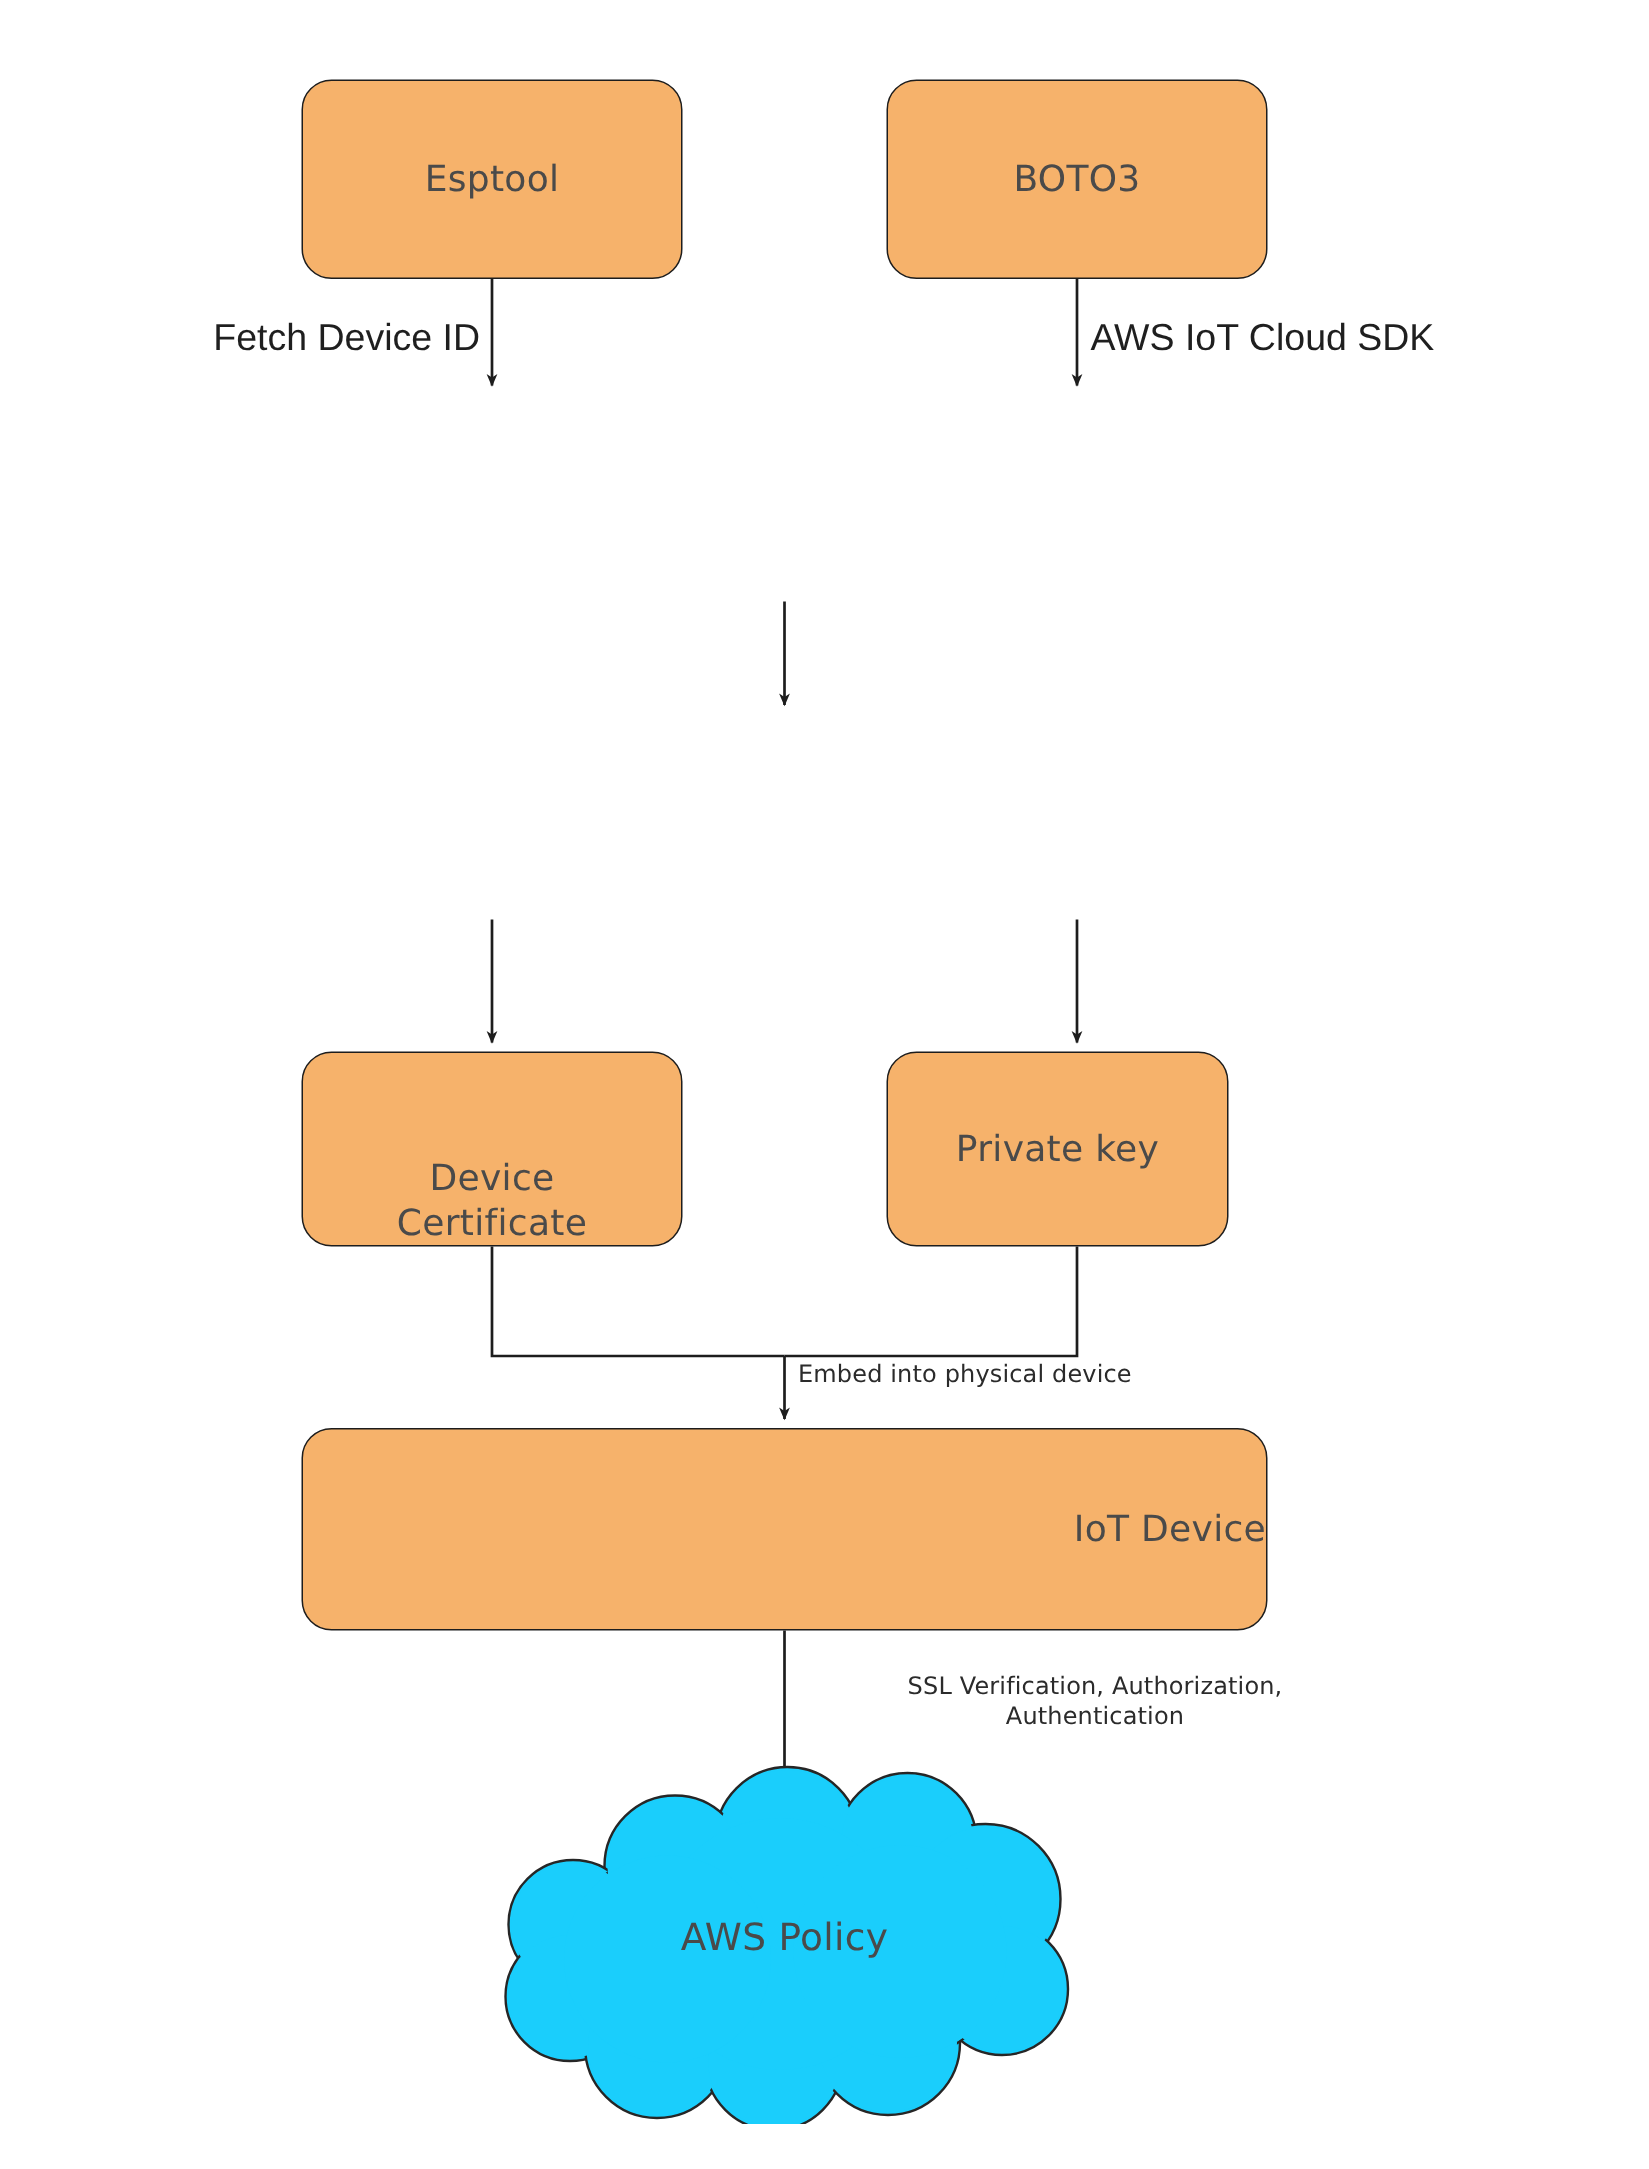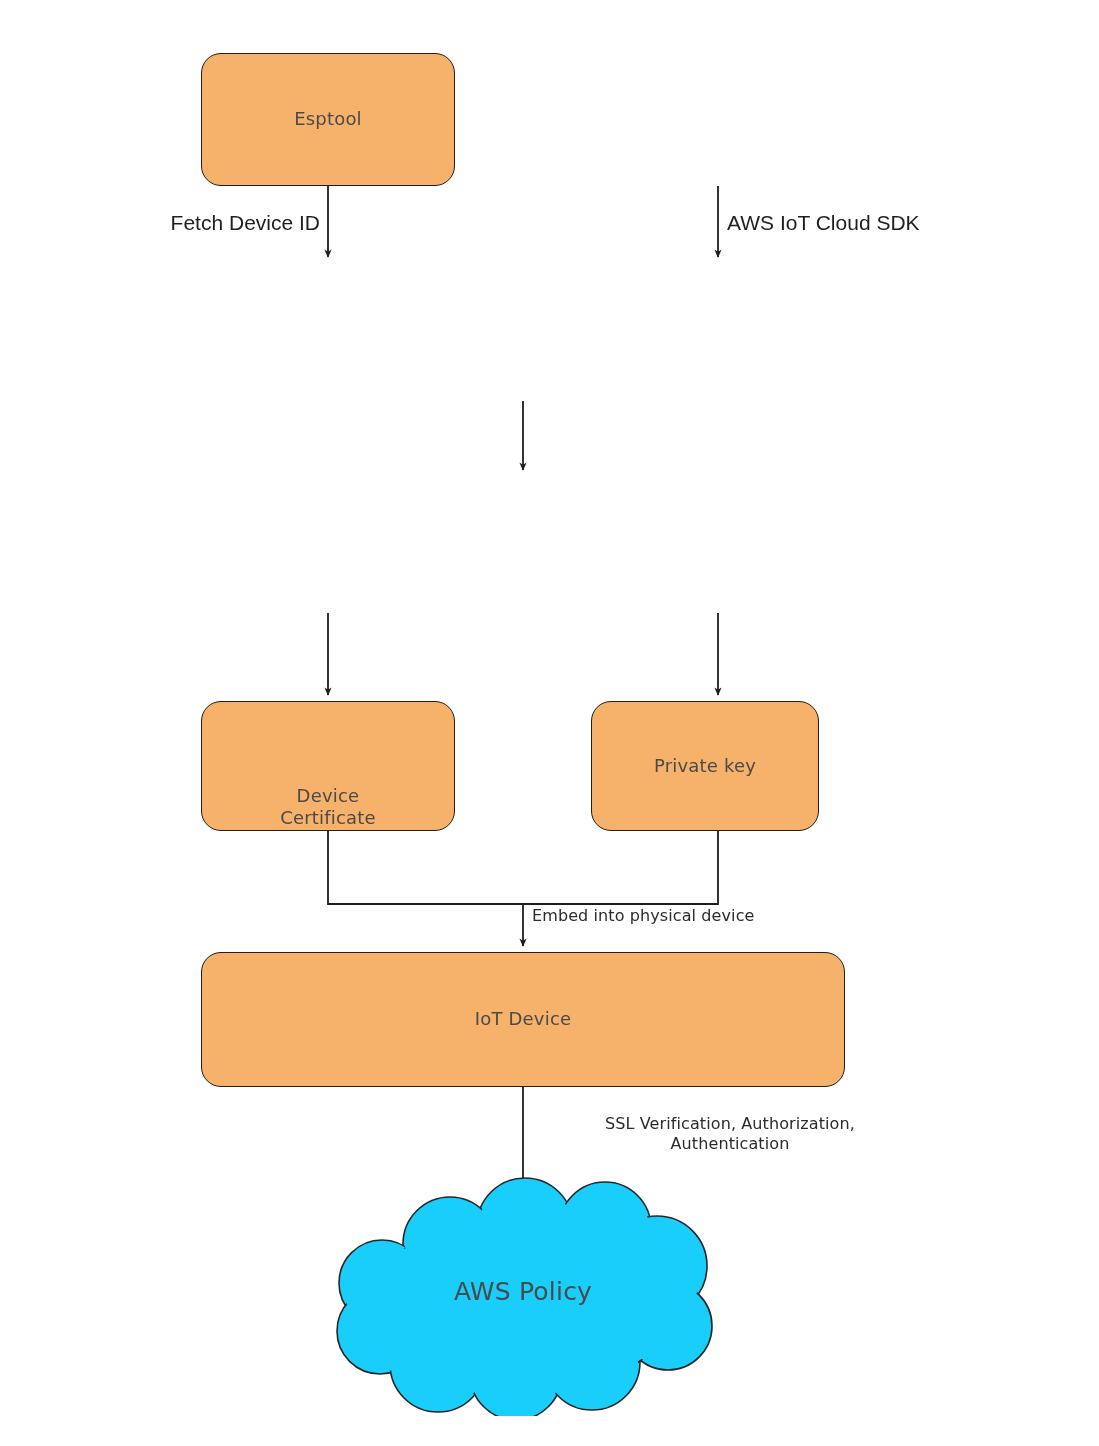--- a/index.html
+++ b/index.html
@@ -36,37 +36,37 @@
     border: 1.6px solid #1d1d1d;
     border-radius: 20px;
     display: flex;
     align-items: center;
     justify-content: center;
     text-align: center;
   }
   .node-label {
     color: #4a4a4a;
     font-family: "DejaVu Sans", "Liberation Sans", sans-serif;
-    font-size: 18px;
+    font-size: 24px;
     font-weight: 400;
     line-height: 1.26;
     letter-spacing: 0.2px;
     white-space: pre-line;
   }
 
   
   .edge-label {
     position: absolute;
     color: #1f1f1f;
     white-space: pre-line;
     line-height: 1.22;
   }
   .edge-label.plain {
     font-family: "Liberation Sans", "DejaVu Sans", sans-serif;
-    font-size: 21px;
+    font-size: 25px;
     letter-spacing: 0px;
   }
   .edge-label.rounded {
     font-family: "DejaVu Sans", "Liberation Sans", sans-serif;
     font-size: 16px;
     color: #2b2b2b;
     letter-spacing: 0.1px;
   }
   .edge-label.right-align { text-align: right; }
   .edge-label.center-align { text-align: center; }
@@ -160,33 +160,36 @@
         <circle cx="125" cy="140" r="69"></circle>
       </g>
     </svg>
     <div id="cloud-label">AWS Policy</div>
   </div>
 
   <div class="node" style="left:201px; top:53px; width:254px; height:133px;">
     <span class="node-label">Esptool</span>
   </div>
 
+  <div class="node" style="left:591px; top:53px; width:254px; height:133px;">
+    <span class="node-label">BOTO3</span>
+  </div>
 
 
 
   <div class="node" style="left:201px; top:701px; width:254px; height:130px;align-items:flex-end;">
     <span class="node-label">Device
 Certificate</span>
   </div>
 
   <div class="node" style="left:591px; top:701px; width:228px; height:130px;">
     <span class="node-label">Private key</span>
   </div>
 
-  <div class="node" style="left:201px; top:952px; width:644px; height:135px;">
+  <div class="node" style="left:201px; top:952px; width:644px; height:135px;justify-content:flex-end;">
     <span class="node-label">IoT Device</span>
   </div>
 
   <div class="edge-label plain right-align" style="left:68px; top:210px; width:252px;">Fetch Device ID</div>
 
   <div class="edge-label plain" style="left:727px; top:210px; width:300px;">AWS IoT Cloud SDK</div>
 
   <div class="edge-label rounded" style="left:532px; top:906px; width:340px;">Embed into physical device</div>
 
   <div class="edge-label rounded center-align" style="left:545px; top:1114px; width:370px;">SSL Verification, Authorization,

